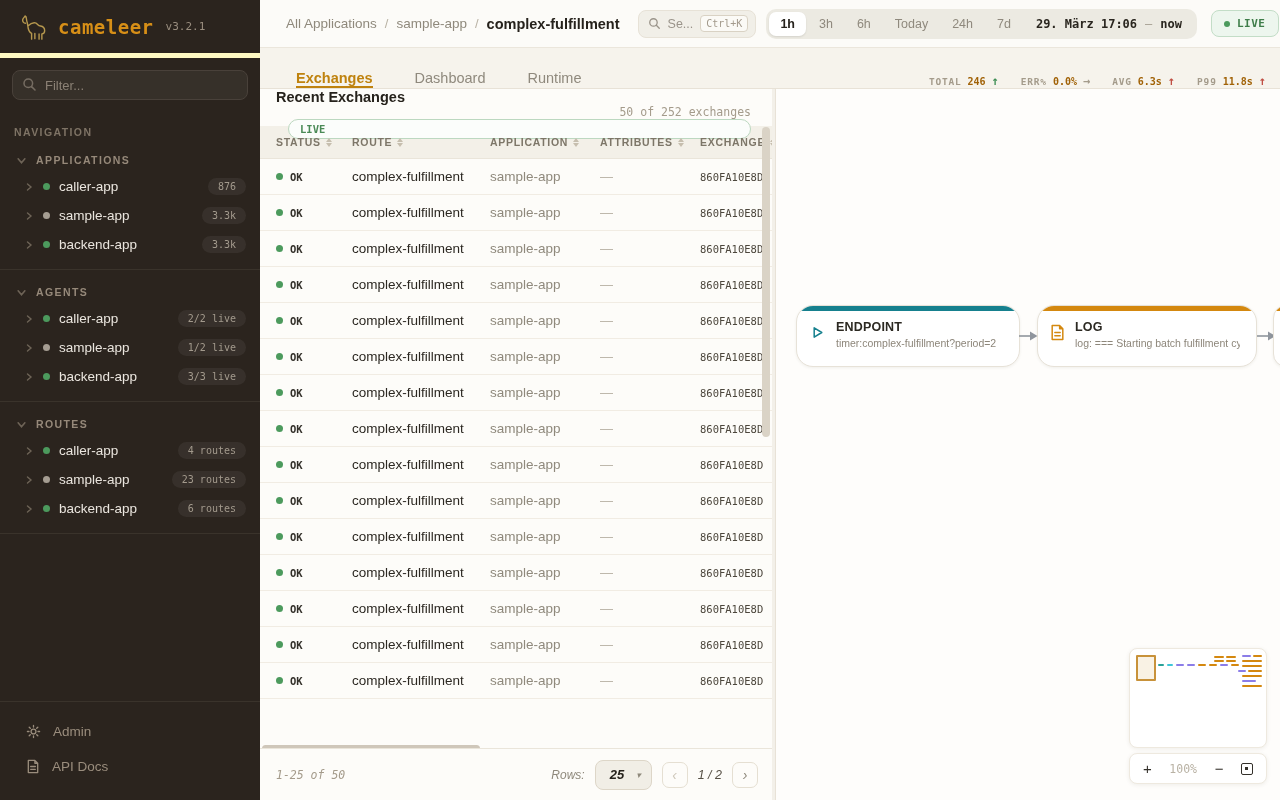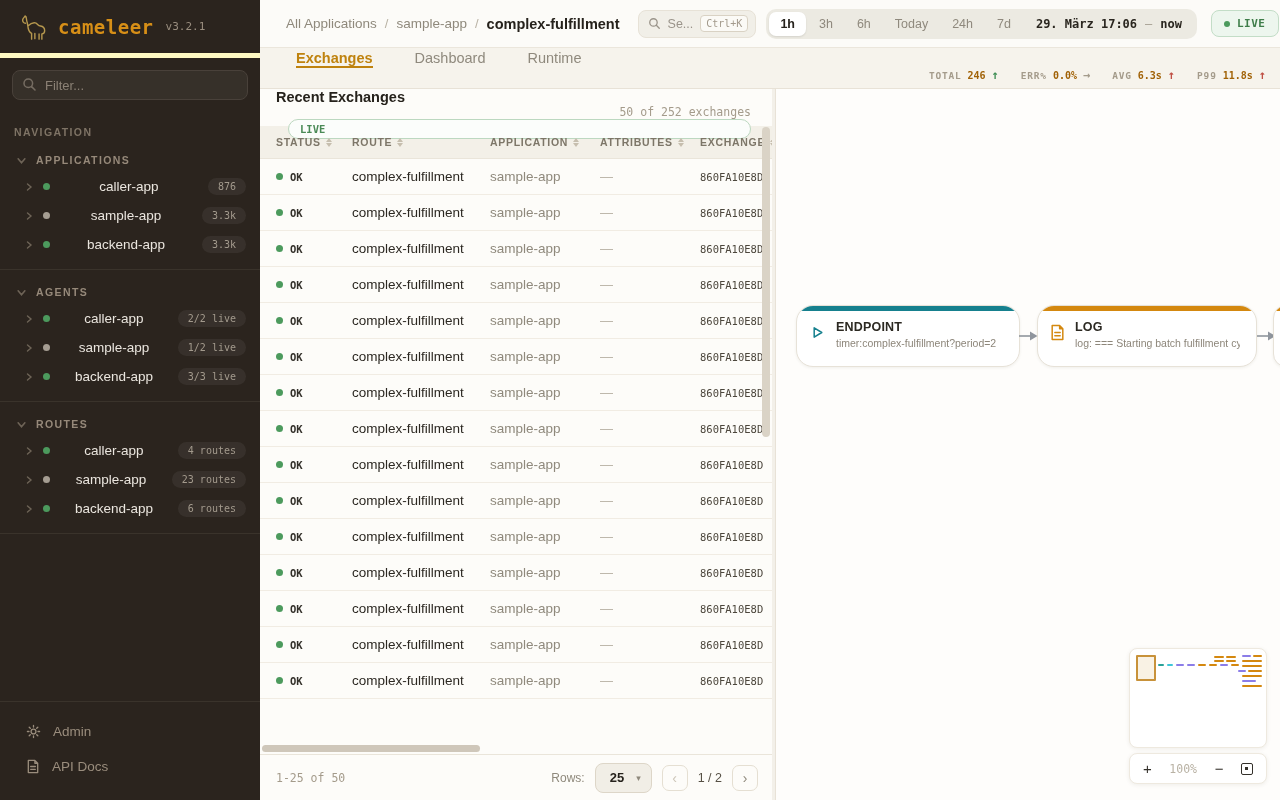--- a/index.html
+++ b/index.html
@@ -29,21 +29,21 @@
     color:#cfc8bf; font-size:13px; padding:0 10px 0 32px; outline:none;
     font-family:"Liberation Sans", sans-serif;
   }
   .filter-input::placeholder { color:#8b8175; }
   .filter-icon { position:absolute; left:10px; top:7px; opacity:.75; }
   .nav-label { margin:26px 0 0 14px; font-size:10.5px; letter-spacing:1.4px; color:#7e7365; font-weight:bold; }
   .nav-section { padding:6px 0 10px 0; border-bottom:1px solid #3a332b; }
   .section-head { display:flex; align-items:center; gap:10px; padding:10px 14px 6px 16px; cursor:pointer; }
   .section-title { font-size:10.5px; letter-spacing:1.4px; color:#96897a; font-weight:bold; }
   .chev { display:inline-flex; width:10px; justify-content:center; color:#6e6457; }
-  .side-item { display:flex; align-items:center; height:29px; padding:0 14px 0 24px; gap:9px; cursor:pointer;text-align:center; }
+  .side-item { display:flex; align-items:center; height:29px; padding:0 14px 0 24px; gap:9px; cursor:pointer; }
   .side-name { font-size:13.5px; color:#eae5de; flex:1; white-space:nowrap; }
   .dot { width:7px; height:7px; border-radius:50%; flex:0 0 auto; }
   .dot-green { background:#4c9a5d; }
   .dot-gray { background:#a59d92; }
   .badge {
     font-family:"DejaVu Sans Mono", monospace; font-size:10px; color:#a39a8d;
     background:rgba(255,255,255,.06); border-radius:999px; padding:3px 10px; white-space:nowrap;
   }
   .side-footer { position:absolute; left:0; right:0; bottom:0; border-top:1px solid #3a332b; padding:12px 0 16px 0; }
   .foot-item { display:flex; align-items:center; gap:12px; height:35px; padding:0 26px; color:#9a8d7d; font-size:13.5px; cursor:pointer; }
@@ -76,21 +76,21 @@
   .live-pill {
     margin-left:14px; display:flex; align-items:center; gap:7px; background:#edf6ee; border:1px solid #c3ddc7;
     border-radius:8px; padding:6px 12px; cursor:pointer;
   }
   .live-pill .dot { width:6px; height:6px; }
   .live-text { font-family:"DejaVu Sans Mono", monospace; font-size:11px; font-weight:bold; color:#3f7d4a; letter-spacing:.5px; }
 
   
   .tabsbar {
     position:absolute; left:260px; top:48px; right:0; height:41px; background:#f6f3ec;
-    border-bottom:1px solid #e8e2d7; display:flex; align-items:flex-start; padding:0 14px 0 36px;flex-direction:column;
+    border-bottom:1px solid #e8e2d7; display:flex; align-items:flex-end; padding:0 14px 0 36px;
   }
   .tabs { display:flex; gap:42px; }
   .tab { display:flex; align-items:center; font-size:14.5px; color:#8f897d; cursor:pointer; border-bottom:2px solid transparent; padding-top:2px; }
   .tab.active { color:#bf820e; font-weight:bold; border-bottom-color:#bf820e; }
   .stats { margin-left:auto; display:flex; align-items:center; gap:22px; }
   .stat { display:flex; align-items:center; gap:6px; white-space:nowrap; }
   .stat-label { font-family:"DejaVu Sans Mono", monospace; font-size:9.5px; letter-spacing:.8px; color:#a49b8b; font-weight:bold; }
   .stat-value { font-family:"DejaVu Sans Mono", monospace; font-size:10px; font-weight:bold; color:#a16207; }
   .trend { font-family:"DejaVu Sans Mono", monospace; font-size:12px; font-weight:bold; }
   .tone-green { color:#3e8e54; } .tone-red { color:#c05045; } .tone-muted { color:#a49b8b; }
@@ -122,22 +122,22 @@
     align-items:center; padding-left:16px; border-bottom:1px solid #f1ece3; cursor:pointer; background:#fdfcf9;
   }
   .cell-status { display:flex; align-items:center; gap:7px; font-family:"DejaVu Sans Mono", monospace; font-size:10.5px; font-weight:bold; color:#33302a; }
   .cell-route { font-size:13.5px; font-weight:500; color:#2c2822; white-space:nowrap; overflow:hidden; }
   .cell-app { font-size:13.5px; color:#8f897c; }
   .cell-attr { font-size:13px; color:#b6afa2; }
   .cell-id { font-family:"DejaVu Sans Mono", monospace; font-size:10.5px; color:#4c463c; white-space:nowrap; overflow:hidden; }
   .vscroll { position:absolute; right:2px; top:38px; width:8px; height:310px; background:#dad3c6; border-radius:4px; }
   .hscroll { position:absolute; left:2px; top:656px; width:218px; height:7px; background:#cfc7ba; border-radius:4px; }
   .pager {
-    position:absolute; left:0; right:0; bottom:0; height:46px; border-top:1px solid #eae5da; background:#fdfcf9;
-    display:flex; align-items:center; padding:0 14px 0 16px;
+    position:absolute; left:0; right:0; bottom:0; height:52px; border-top:1px solid #eae5da; background:#fdfcf9;
+    display:flex; align-items:center; padding:0 14px 0 16px;font-style:italic;
   }
   .pager-range { font-family:"DejaVu Sans Mono", monospace; font-size:11.5px; color:#a49b8b; }
   .pager-right { margin-left:auto; display:flex; align-items:center; gap:10px; }
   .rows-label { font-size:12px; color:#8f897c; }
   .rows-select {
     display:flex; align-items:center; gap:12px; background:#f1eee6; border:1px solid #ddd6c8; border-radius:8px;
     height:30px; padding:0 10px 0 14px; cursor:pointer;
   }
   .rows-select .val { font-size:13px; font-weight:bold; color:#26221c; }
   .rows-select .caret { font-size:9px; color:#8f897c; }

